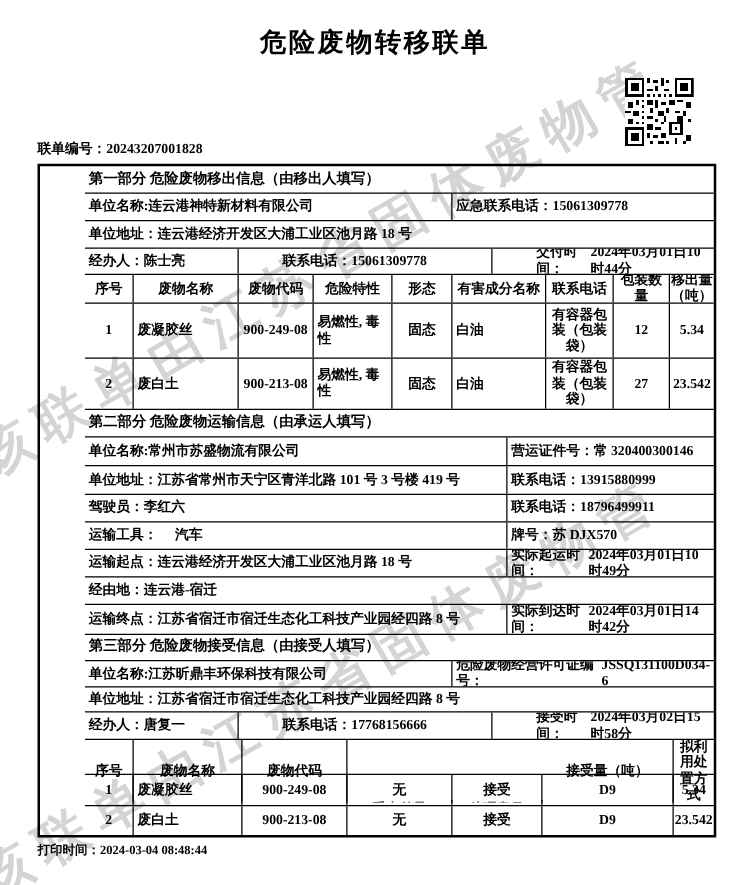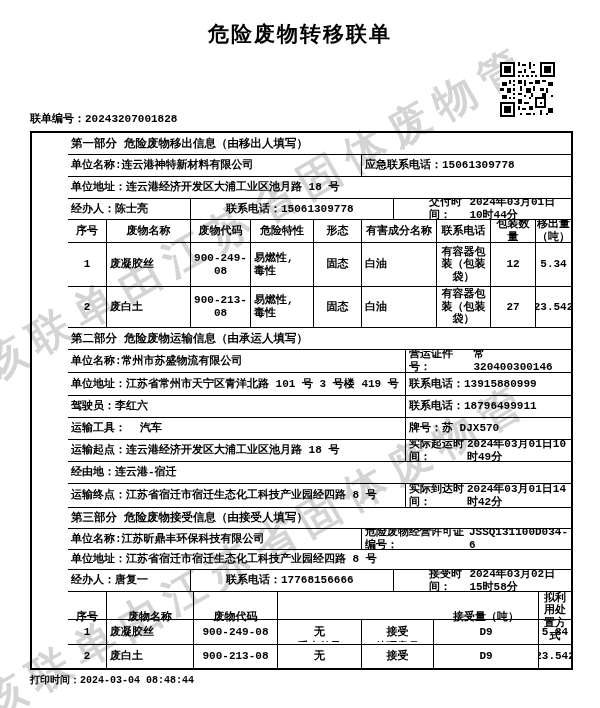--- a/index.html
+++ b/index.html
@@ -1,18 +1,18 @@
 <!DOCTYPE html>
 <html><head>
 <meta charset="utf-8">
 <style>
   html,body { margin:0; padding:0; background:#ffffff; }
   .page {
     position:relative; width:600px; height:708px; background:#ffffff;
-    overflow:hidden; font-family:Liberation Mono, monospace; color:#000;
+    overflow:hidden; font-family:Liberation Serif, serif; color:#000;
   }
   .title {
     position:absolute; top:20px; left:0; width:100%; text-align:center;
     font-size:21px; font-weight:700; letter-spacing:2px; z-index:3;
   }
   .qr { position:absolute; left:500px; top:62px; width:55px; height:55px; z-index:3; }
   .manifest-no {
     position:absolute; left:30px; top:111px; font-size:11px; font-weight:700; z-index:3;
   }
   .watermark {

